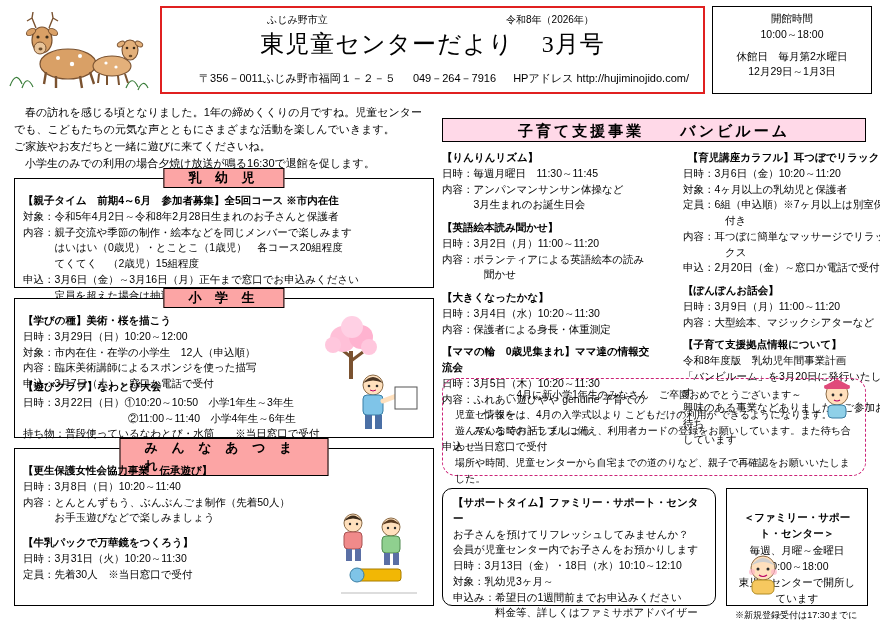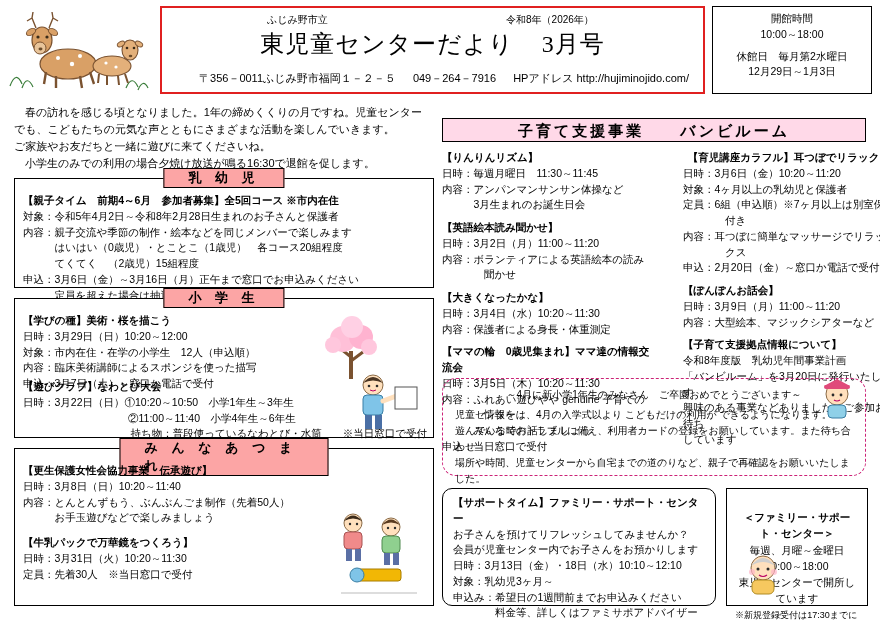--- a/index.html
+++ b/index.html
@@ -110,21 +110,21 @@
     font-size: 13px;
     font-weight: bold;
     letter-spacing: 5px;
   }
   .body-txt {
     font-size: 10.5px;
     line-height: 1.5;
   }
   .body-txt p { margin: 0; }
   .hang { padding-left: 42px; text-indent: -42px; }
-  .hang2 { padding-left: 32px; text-indent: -32px; text-align: right; }
+  .hang2 { padding-left: 32px; text-indent: -32px; }
   .prog-title { font-weight: bold; }
 
   
   .rbanner {
     position: absolute;
     border: 1px solid #000;
     background: #ffd9e8;
     text-align: center;
     font-weight: bold;
     box-sizing: border-box;

